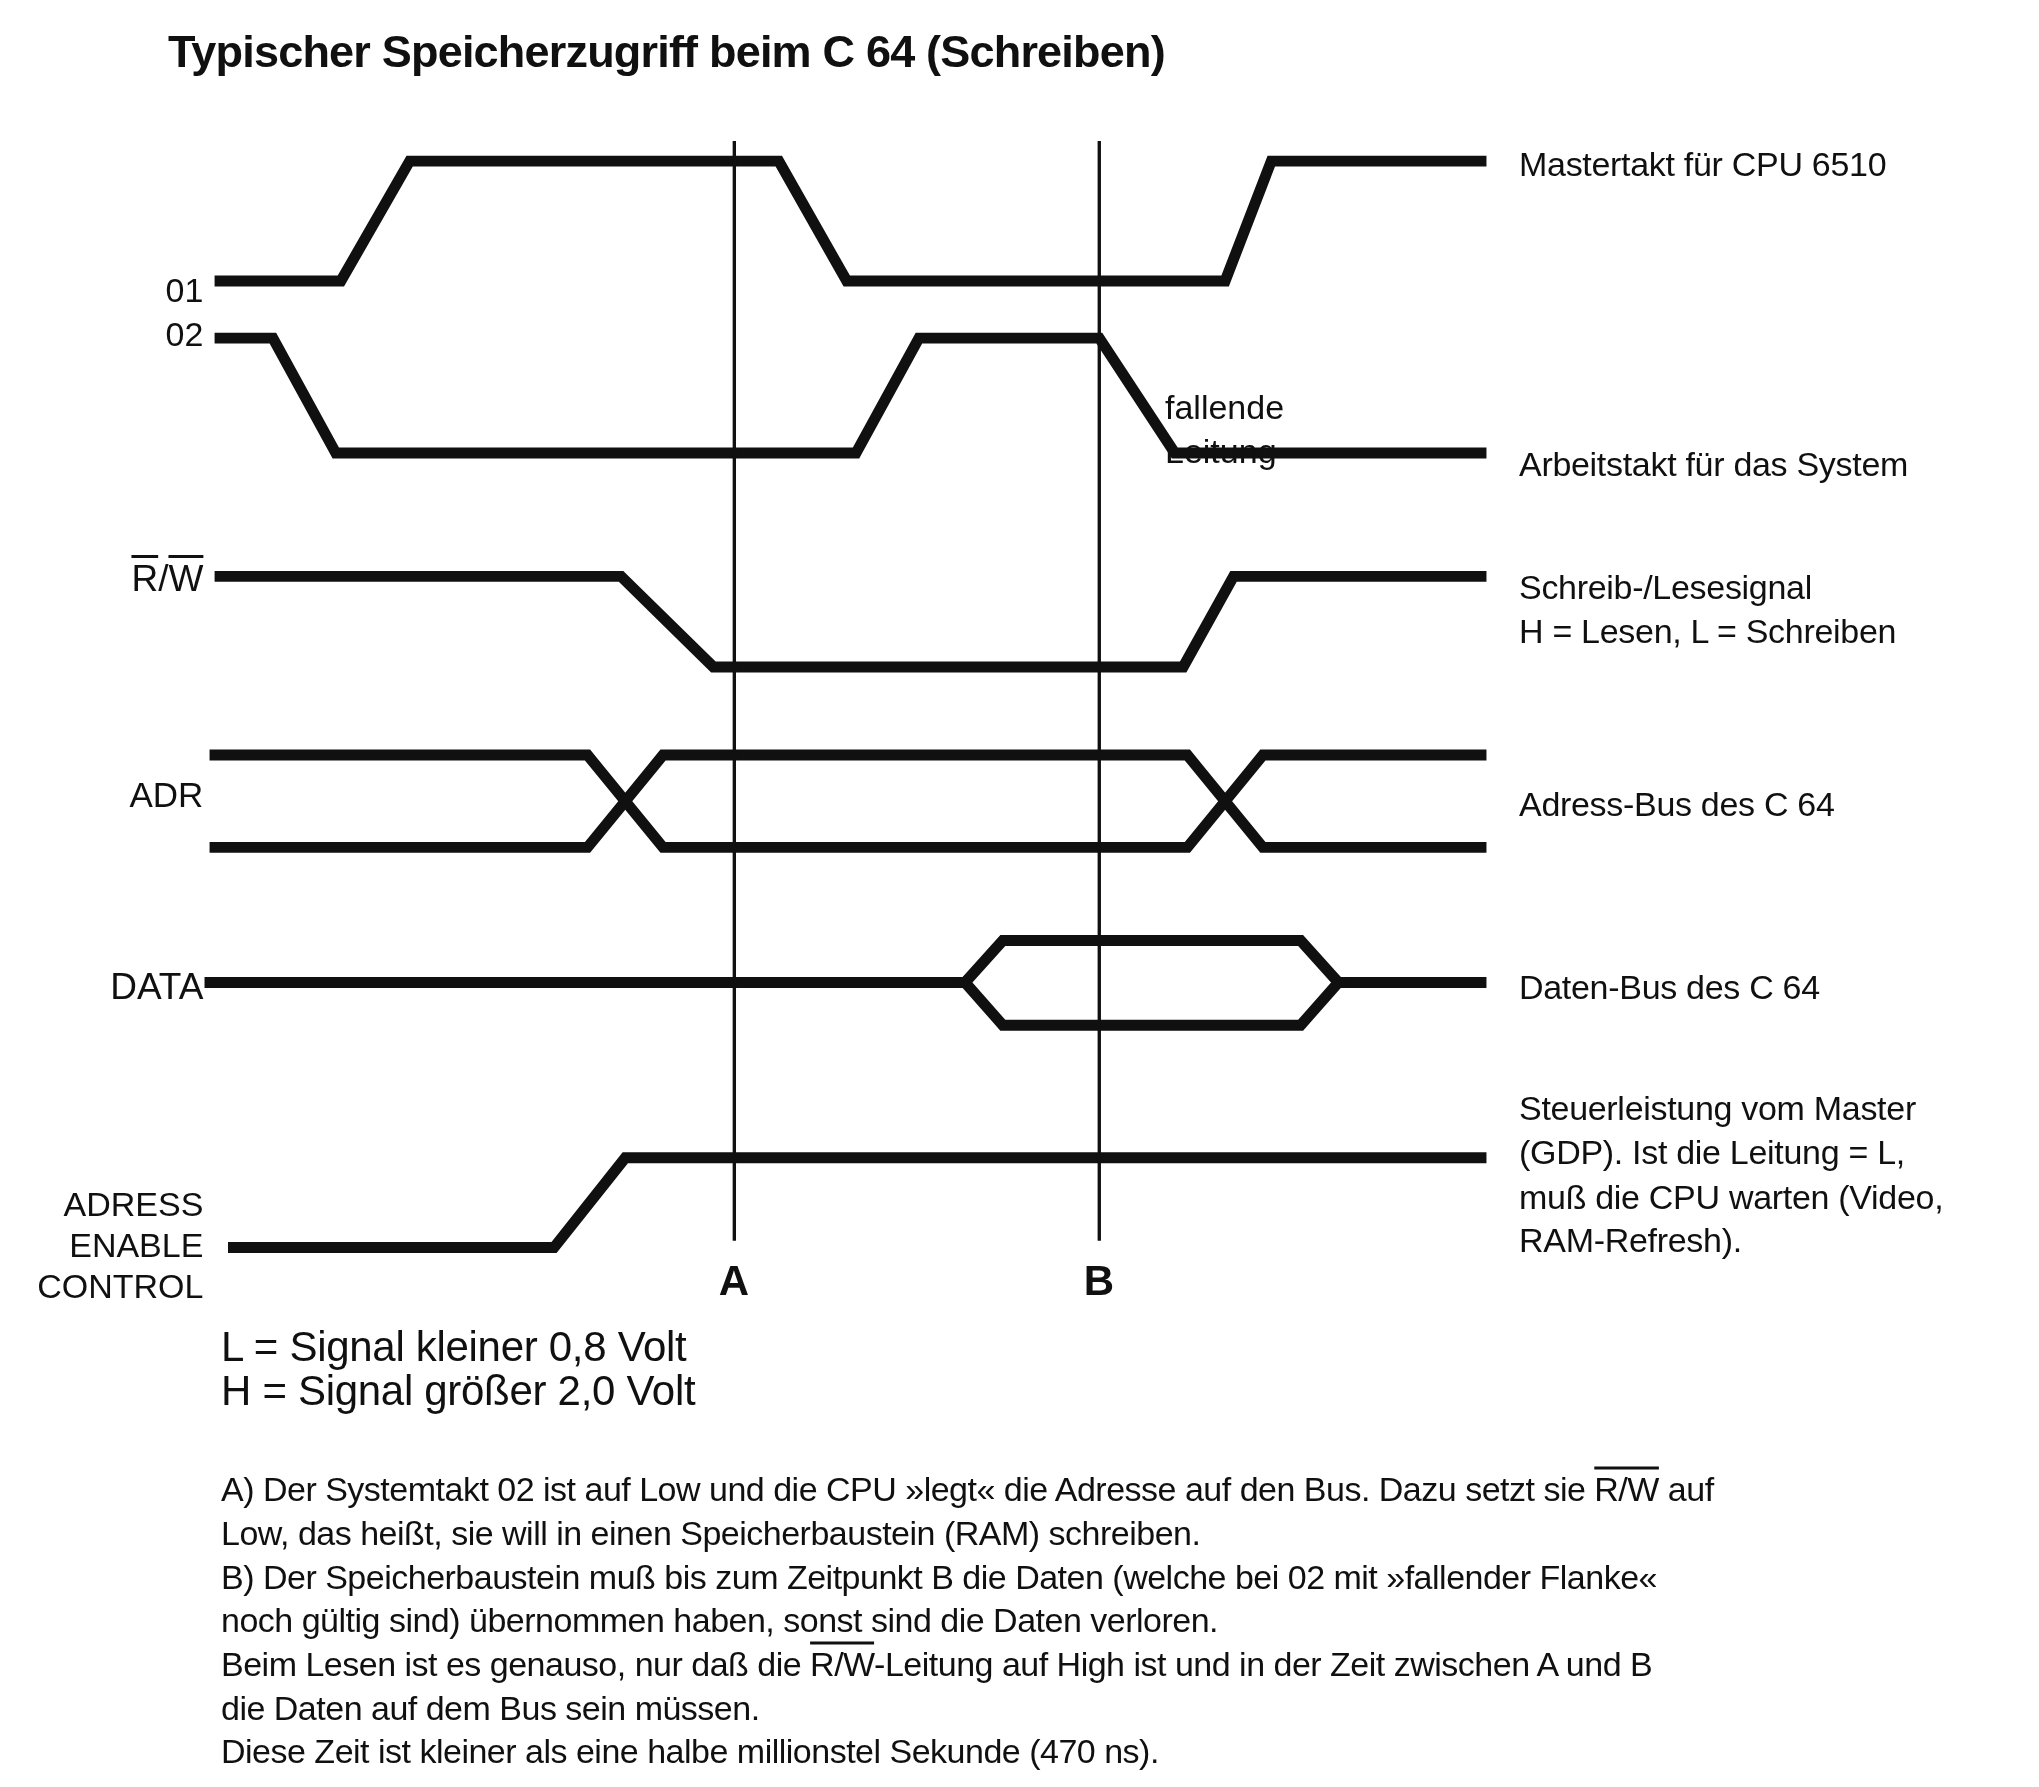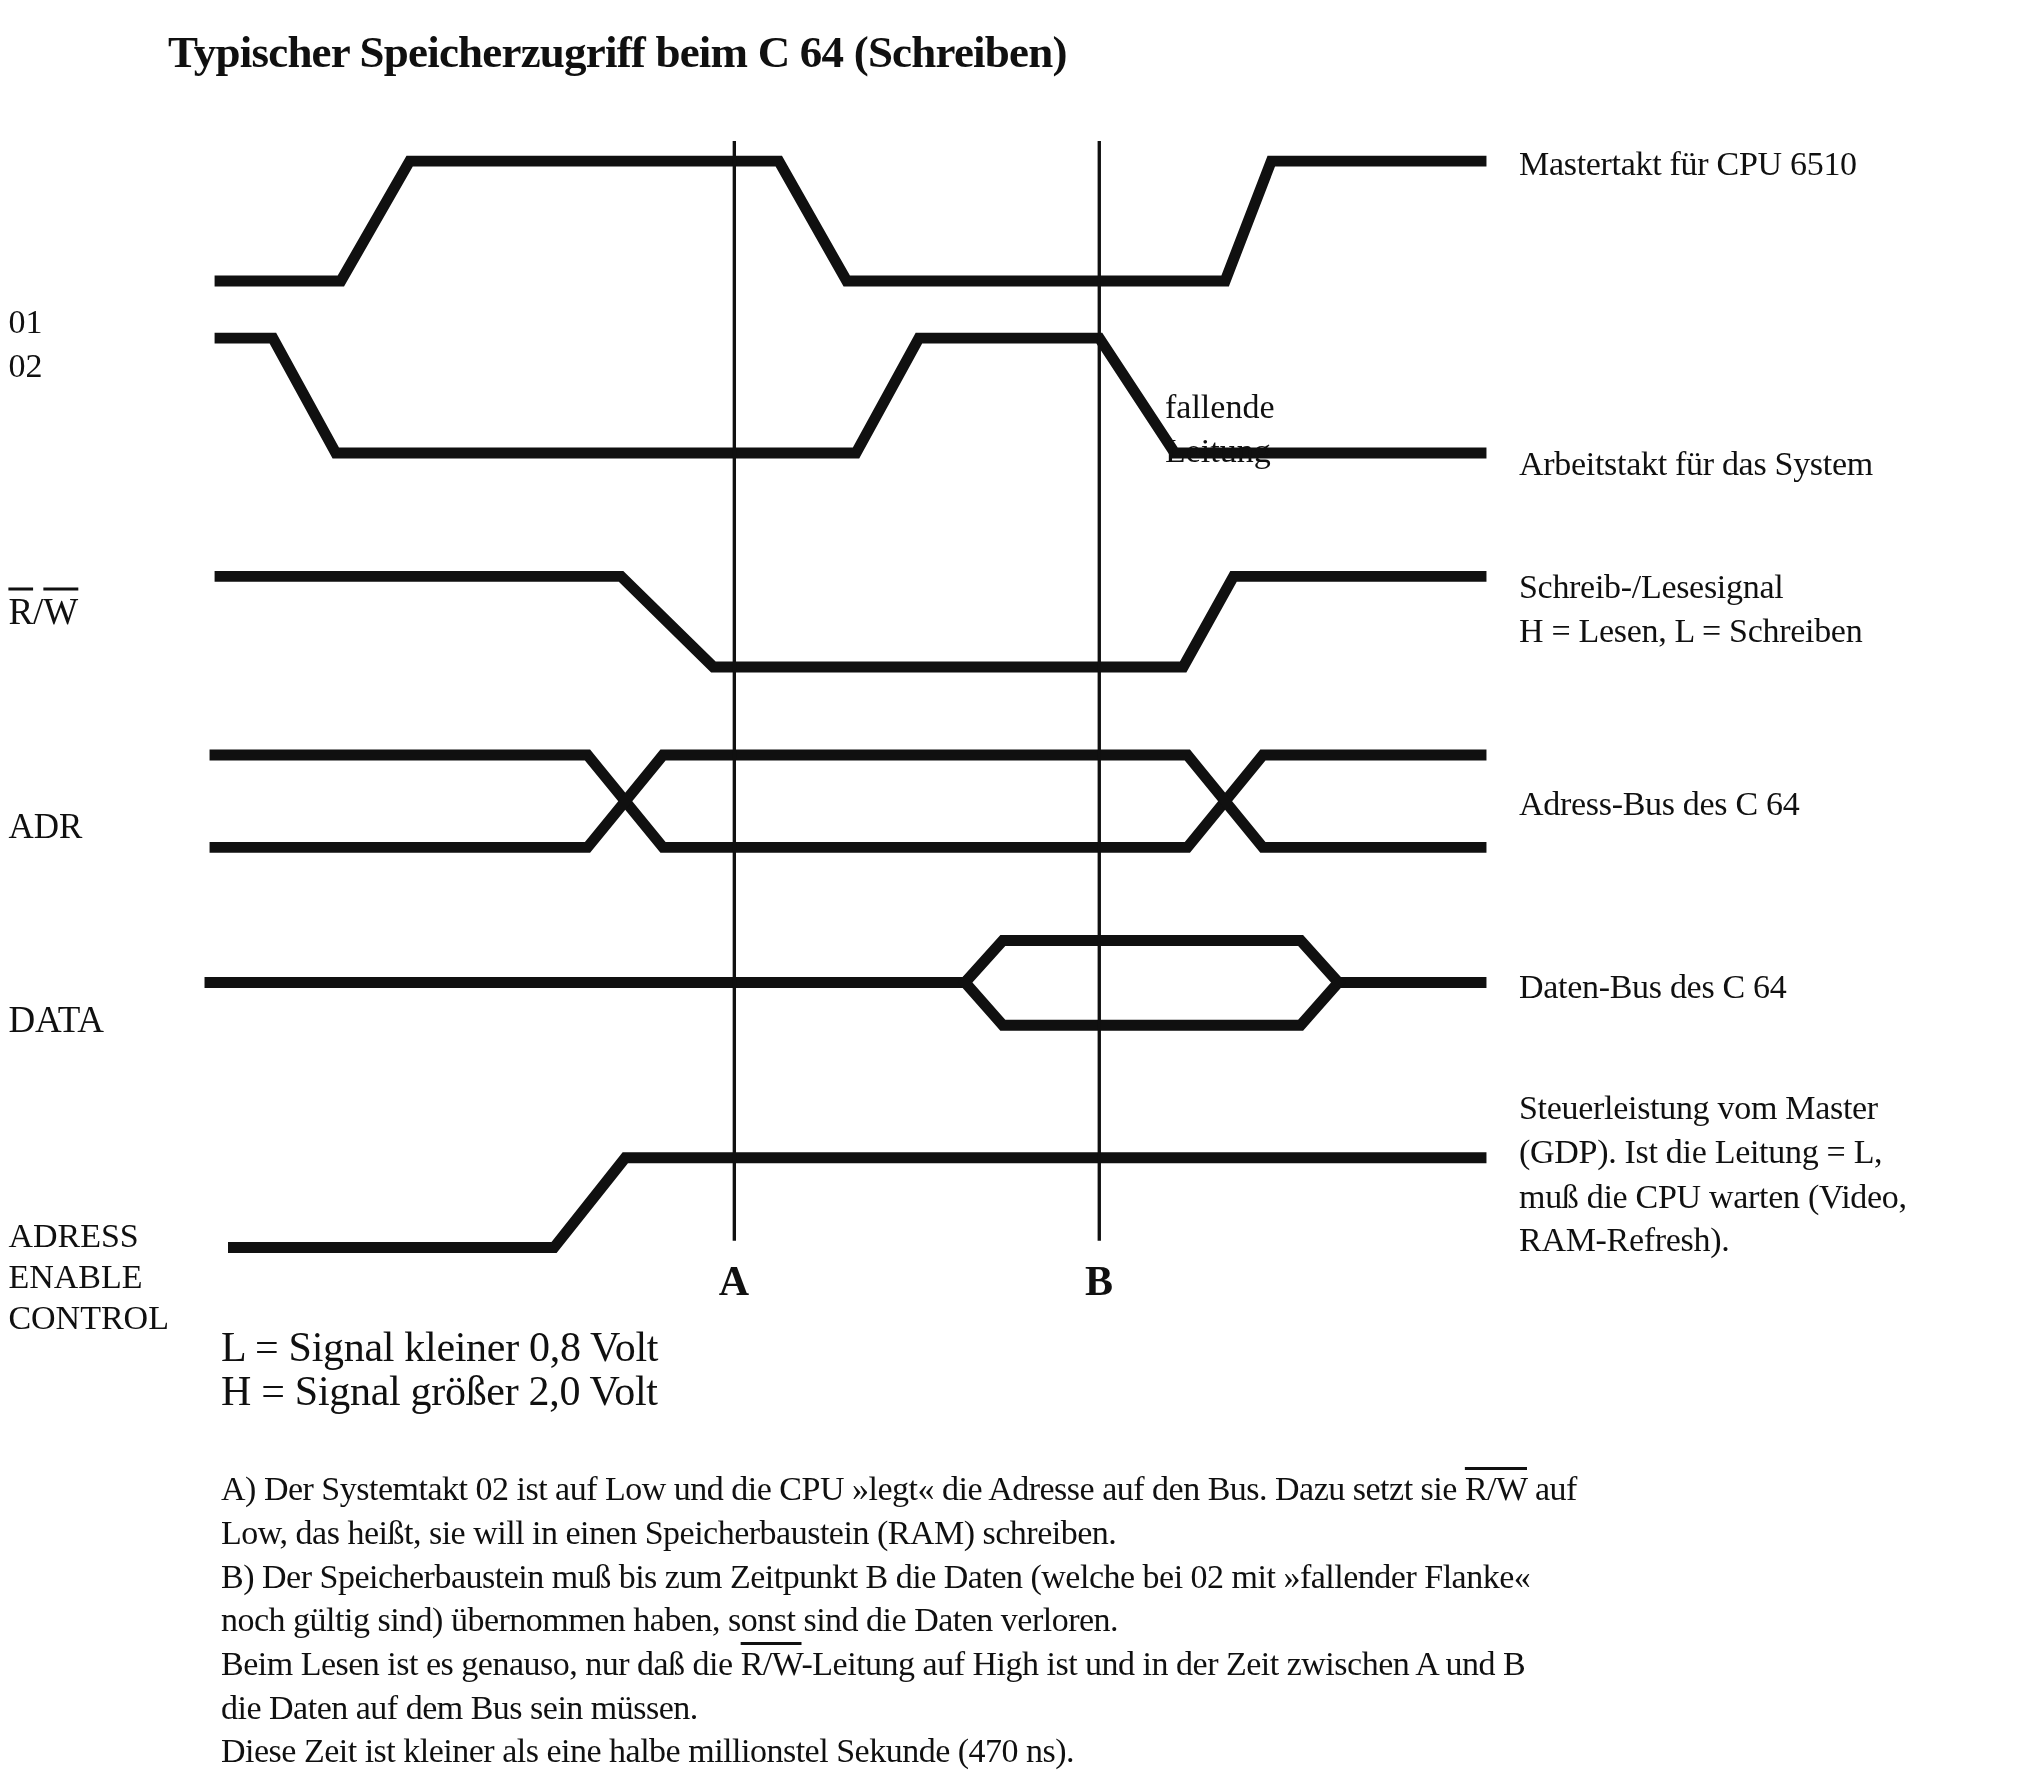--- a/index.html
+++ b/index.html
@@ -1,32 +1,32 @@
 <!DOCTYPE html>
 <html style="font-size:13.4px"><head>
 <meta charset="utf-8">
 <style>
   html,body{margin:0;padding:0;background:#ffffff;}
   #page{
     position:relative;
     width:2040px;height:1787px;
     background:#ffffff;
-    font-family:Liberation Serif, serif;
+    font-family:Liberation Sans, sans-serif;
     color:#101010;
     overflow:hidden;
   }
   #wave-svg{position:absolute;left:0;top:0;}
   .abs{position:absolute;white-space:nowrap;}
   #title{
     left:168px;top:52px;
     font-size:45px;font-weight:700;letter-spacing:-0.8px;
     transform:translateY(-50%);
   }
   
-  .ll{position:absolute;left:8.4px;width:195px;text-align:left;transform:translateY(-50%);margin-top:32px;}
+  .ll{position:absolute;left:8.4px;width:195px;text-align:right;transform:translateY(-50%);}
   .ll-phi{font-size:34px;}
   .ll-rw{font-size:37px;}
   .ll-adr{font-size:35px;}
   .ll-data{font-size:37px;}
   .ll-aec{font-size:34px;}
   
   .rl{position:absolute;left:1519px;font-size:34px;transform:translateY(-50%);letter-spacing:-0.3px;}
   .ann{position:absolute;left:1165px;font-size:34px;transform:translateY(-50%);margin-top:25px;}
   .marker{position:absolute;width:76px;text-align:center;font-size:42px;font-weight:700;transform:translate(-50%,-50%);}
   .legend-line{position:absolute;left:221px;font-size:42px;transform:translateY(-50%);letter-spacing:-0.3px;}

